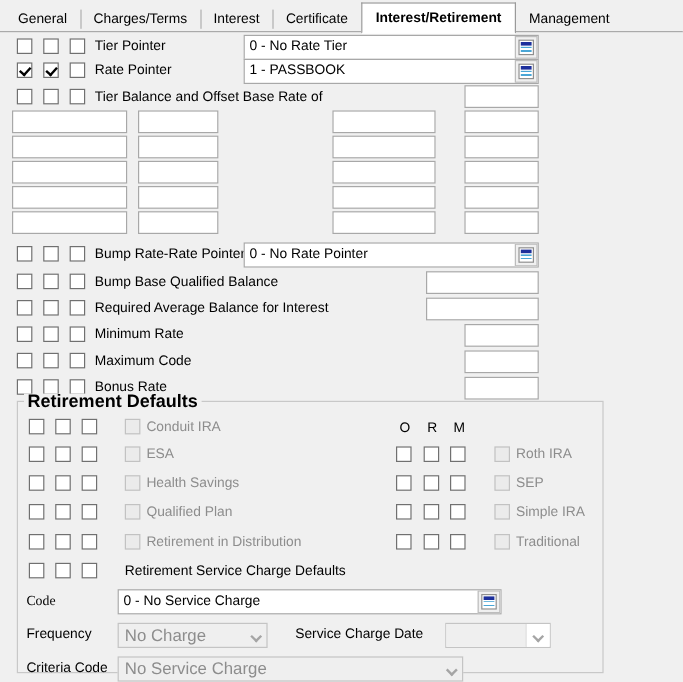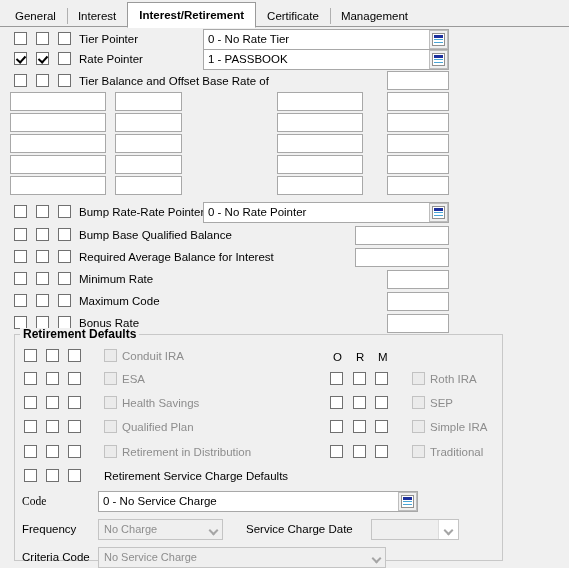--- a/index.html
+++ b/index.html
@@ -199,21 +199,21 @@
     box-sizing: border-box;
     height: 21px;
     border: 1px solid #c4c4c4;
     background: #efefef;
     display: flex;
     align-items: center;
   }
   .dd .val {
     flex: 1;
     padding-left: 5px;
-    font-size: 11px;
+    font-size: 14px;
     color: #8d8d8d;
     line-height: 19px;
     white-space: nowrap;
     overflow: hidden;
   }
   .dd .arrow {
     flex: 0 0 17px;
     width: 17px;
     height: 19px;
     position: relative;
@@ -253,35 +253,36 @@
   .groupbox {
     position: absolute;
     box-sizing: border-box;
     border: 1px solid #c8c8c8;
     background: transparent;
   }
   .grouptitle {
     position: absolute;
     background: #f0f0f0;
     font-weight: bold;
-    font-size: 12px;
+    font-size: 15px;
     color: #000;
     padding: 0 3px;
     line-height: 13px;
   }
 </style>
 </head>
 <body>
 
 <div class="tabstrip">
   <div class="tabs" id="tabs-container">
       <div class="tab"><span>General</span></div>
+      <div class="tab"><span>Charges/Terms</span></div>
       <div class="tab"><span>Interest</span></div>
+      <div class="tab"><span>Certificate</span></div>
       <div class="tab active"><span>Interest/Retirement</span></div>
-      <div class="tab"><span>Certificate</span></div>
       <div class="tab"><span>Management</span></div>
     </div>
 </div>
 
 <div class="panel" id="panel">
 
   <div id="top-rows-host">
       <div class="cb" style="left: 14px; top: 5px;"></div>
       <div class="cb" style="left: 36px; top: 5px;"></div>
       <div class="cb" style="left: 58px; top: 5px;"></div>

